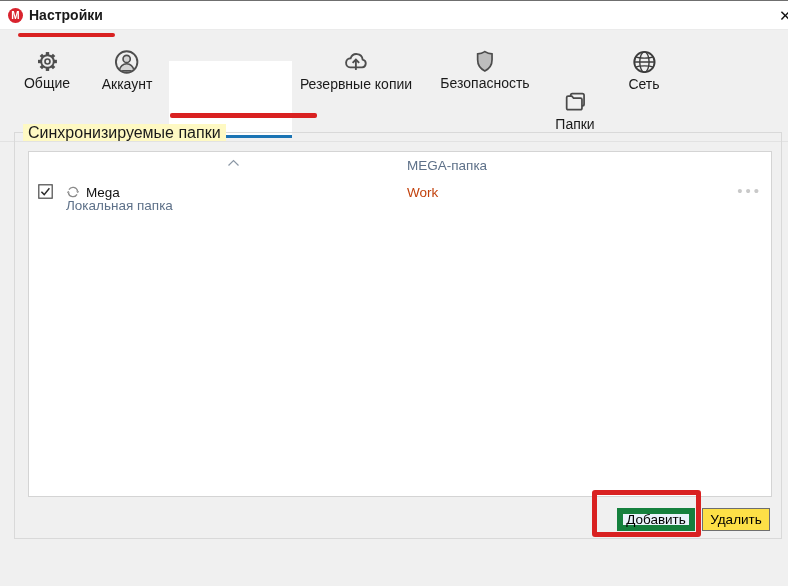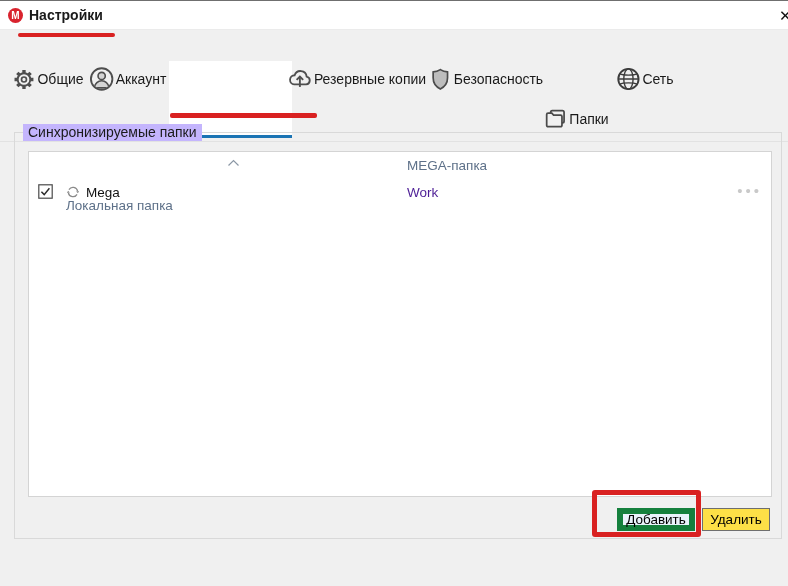--- a/index.html
+++ b/index.html
@@ -18,51 +18,51 @@
   .close-btn { position:absolute; left:779px; top:5px; width:24px; height:20px;
                font-size:15px; color:#111; line-height:20px; }
 
   
   .tabbar { position:absolute; left:0; top:29px; width:788px; height:82px; }
   .tabbar-separator { position:absolute; left:0; top:111px; width:788px; height:1px;
                       background:#e2e2e2; }
   .tab-selected-bg { position:absolute; left:169px; top:31px; width:123px; height:77px;
                      background:#ffffff; border-bottom:3px solid #1b74b4; }
   .tab { position:absolute; top:0; transform:translateX(-50%); height:80px;
-         display:flex; flex-direction:row; align-items:center; padding-top:18px;
+         display:flex; flex-direction:column; align-items:center; padding-top:18px;
          gap:0; z-index:2; white-space:nowrap; cursor:default; }
   .tab-label { font-size:14px; color:#1a1a1a; }
   .tab svg { display:block; }
 
   
   .anno { position:absolute; background:#d92121; border-radius:2px; z-index:50; }
   .anno-line-1 { left:18px; top:32px; width:97px; height:4px; }
   .anno-line-2 { left:170px; top:112px; width:147px; height:5px; }
   .anno-rect { position:absolute; left:592px; top:489px; width:109px; height:47px;
                border:5px solid #d92121; border-radius:3px; background:transparent;
                z-index:50; }
 
   
   .groupbox { position:absolute; left:14px; top:131px; width:768px; height:407px;
               border:1px solid #d9d9d9; }
-  .groupbox-legend { position:absolute; left:8px; top:-9px; background:#c4b5fd;
-                     padding:0 5px; font-size:14px; color:#1a1a1a; line-height:17px;text-align:right; }
+  .groupbox-legend { position:absolute; left:8px; top:-9px; background:#fef9c3;
+                     padding:0 5px; font-size:16px; color:#1a1a1a; line-height:17px;text-align:right; }
 
   
   .sync-table { position:absolute; left:13px; top:18px; width:744px; height:346px;
                 background:#ffffff; border:1px solid #d4d4d4; }
   .col-header { position:absolute; top:6px; font-size:13.5px; color:#5e7189; }
   .col-header-local { left:37px;margin-top:40px; }
   .col-header-mega  { left:378px; }
   .sort-icon { position:absolute; left:198px; top:7px; }
   .sync-row { position:absolute; left:0; top:26px; width:742px; height:28px; }
   .row-checkbox { position:absolute; left:9px; top:6px; width:15px; height:15px; }
   .row-sync-icon { position:absolute; left:36px; top:6px; }
   .row-local-name { position:absolute; left:57px; top:7px; font-size:13.5px; color:#111; }
-  .row-mega-name  { position:absolute; left:378px; top:7px; font-size:13.5px; color:#4c1d95; }
+  .row-mega-name  { position:absolute; left:378px; top:7px; font-size:13.5px; color:#c2410c; }
   .row-menu { position:absolute; right:9px; top:4px; font-size:15px; color:#c9c9c9;
               letter-spacing:3px; }
 
   
   .btn { position:absolute; top:507px; height:23px; font-size:13.5px;
          font-family:"Liberation Sans",sans-serif; display:flex; align-items:center;
          justify-content:center; cursor:default; }
   .btn-add { left:617px; width:78px; background:#e9f3fb; border:6px solid #15803d; }
   .btn-del { left:702px; width:68px; background:#fde047; border:1px solid #6e6e6e; }
 </style>

